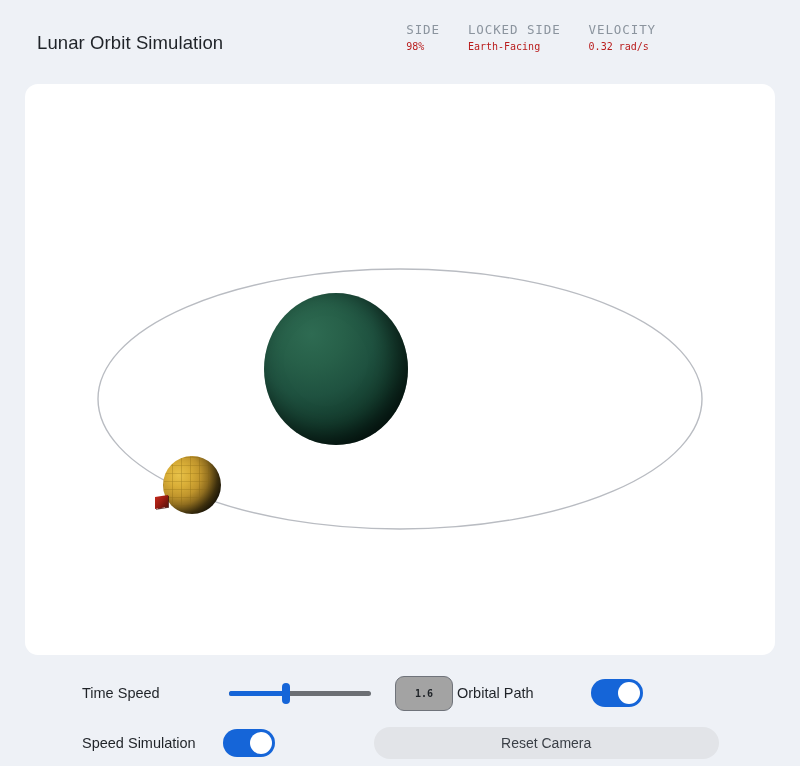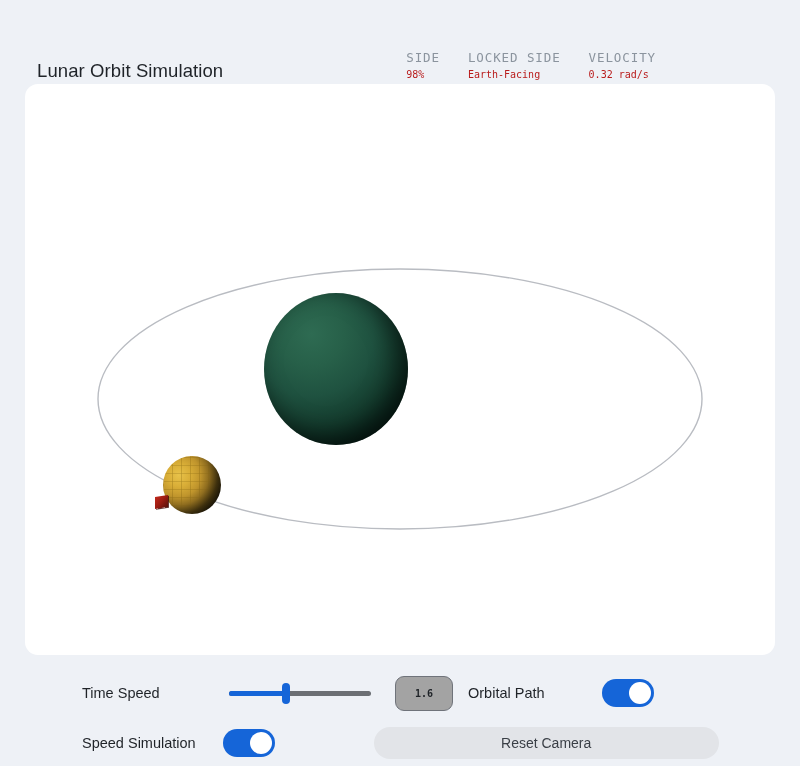--- a/index.html
+++ b/index.html
@@ -24,21 +24,21 @@
   
   .header {
     position: absolute;
     left: 0;
     top: 0;
     width: 692px;
     height: 82px;
     box-sizing: border-box;
     padding: 22px 32px 0 37px;
     display: flex;
-    align-items: flex-end;
+    align-items: flex-start;
     justify-content: space-between;
   }
   .app-title {
     font-size: 18.5px;
     color: #1f2328;
     letter-spacing: 0.1px;
     line-height: 1.2;
     margin-top: 10px;
     white-space: nowrap;
   }
@@ -298,21 +298,21 @@
       <div class="ctrl-label" style="margin-left:37px; width:110px;">Time Speed</div>
 
       <div class="slider" style="margin-left:37px;">
         <div class="slider-track"></div>
         <div class="slider-fill" id="sliderFill" style="width: 40%;"></div>
         <div class="slider-handle" id="sliderHandle" style="left: 40%;"></div>
       </div>
 
       <div class="value-box" style="margin-left:24px;">1.6</div>
 
-      <div class="ctrl-label" style="margin-left:15px;">Orbital Path</div>
+      <div class="ctrl-label" style="margin-left:4px;">Orbital Path</div>
 
       <div class="toggle" style="margin-left:57px;" id="orbitalToggle">
         <div class="knob"></div>
       </div>
     </div>
 
     <div class="ctrl-row row-2">
       <div class="ctrl-label" style="margin-left:37px;">Speed Simulation</div>
 
       <div class="toggle" style="margin-left:27px;" id="pauseToggle">

